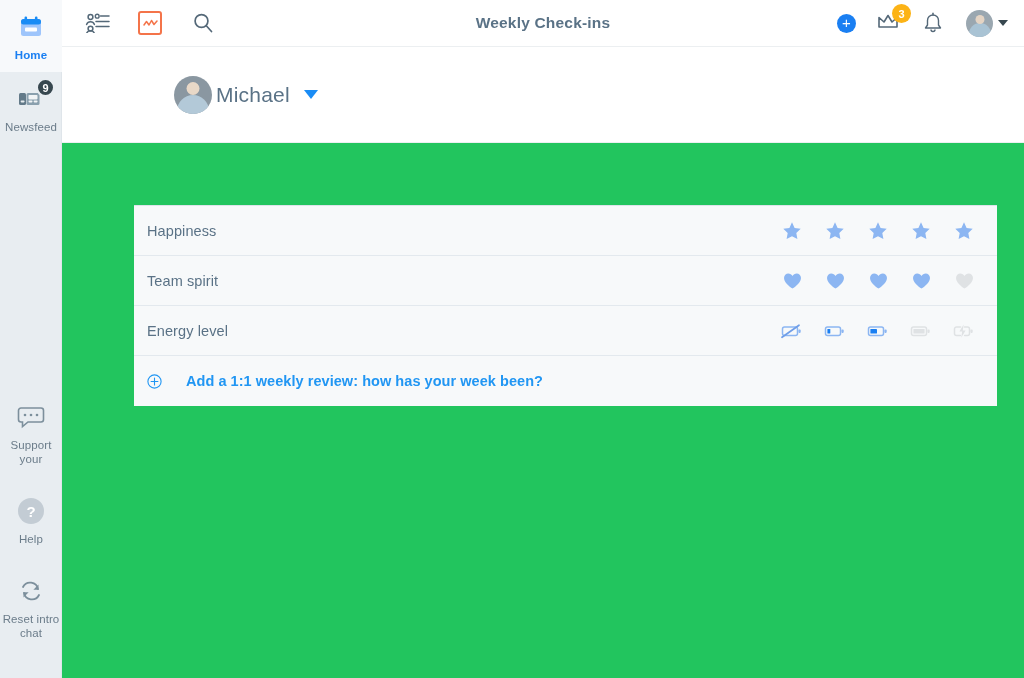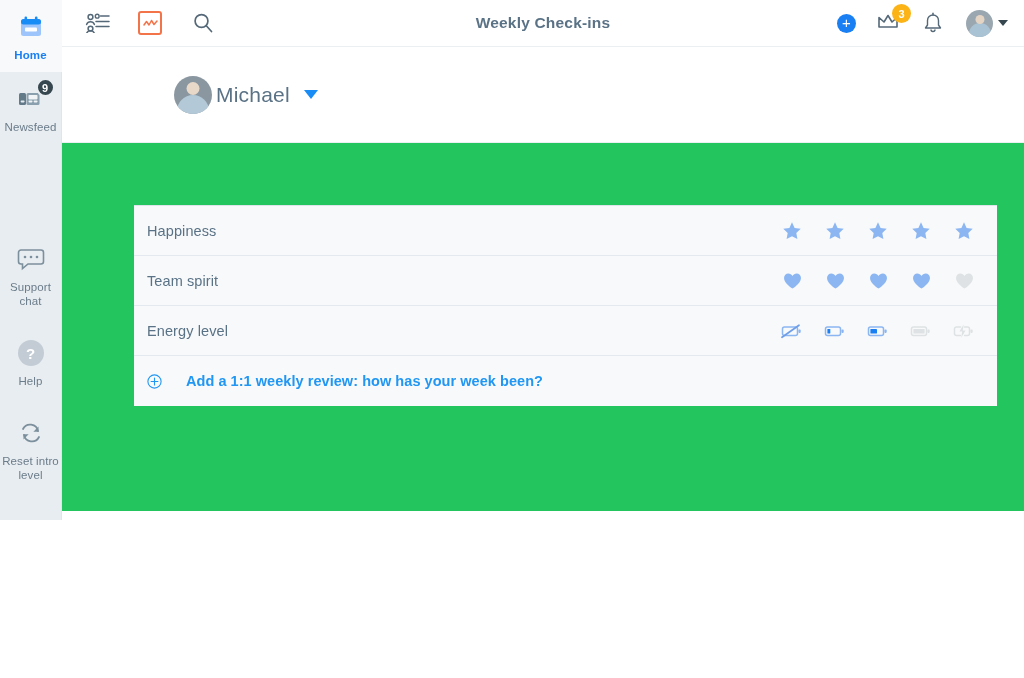--- a/index.html
+++ b/index.html
@@ -16,26 +16,26 @@
     position: relative;
     width: 1024px;
     height: 678px;
     display: flex;
     background: #ffffff;
   }
 
   
   .sidebar {
     width: 62px;
-    height: 520px;
+    height: 678px;
     background: #e8edf1;
     border-right: 1px solid #dfe5ea;
     display: flex;
     flex-direction: column;
-    align-items: center;
+    align-items: flex-start;
     flex: 0 0 62px;
     position: relative;
   }
 
   .sb-item {
     width: 62px;
     padding: 12px 2px 10px 2px;
     display: flex;
     flex-direction: column;
     align-items: center;
@@ -92,21 +92,21 @@
     background: #c3ccd4;
     color: #ffffff;
     font-size: 15px;
     font-weight: bold;
     display: flex; align-items: center; justify-content: center;
   }
 
   
   .main {
     flex: 1 1 auto;
-    height: 511px;
+    height: 678px;
     display: flex;
     flex-direction: column;
     background: #fcfdfd;
     position: relative;
     min-width: 0;
   }
 
   
   .topbar {
     height: 47px;
@@ -351,21 +351,21 @@
         <div class="sb-icon">
           <svg width="28" height="26" viewBox="0 0 28 26">
             <path d="M4 4 H24 A2.5 2.5 0 0 1 26.5 6.5 V15.5 A2.5 2.5 0 0 1 24 18 H11 L5.5 22.5 V18 H4 A2.5 2.5 0 0 1 1.5 15.5 V6.5 A2.5 2.5 0 0 1 4 4 Z" fill="none" stroke="#7c8f9c" stroke-width="1.6"></path>
             <circle cx="8" cy="11" r="1.3" fill="#7c8f9c"></circle>
             <circle cx="14" cy="11" r="1.3" fill="#7c8f9c"></circle>
             <circle cx="20" cy="11" r="1.3" fill="#7c8f9c"></circle>
           </svg>
         </div>
         <div class="sb-label">
           <span>Support</span><br>
-          <span>chat</span>
+          <span>your</span>
         </div>
       </div>
 
       <div class="sb-item">
         <div class="sb-icon">
           <div class="help-circle">?</div>
         </div>
         <div class="sb-label">Help</div>
       </div>
 
@@ -373,21 +373,21 @@
         <div class="sb-icon">
           <svg width="28" height="26" viewBox="0 0 28 26">
             <path d="M6 9 A8 8 0 0 1 21 11.2" fill="none" stroke="#7c8f9c" stroke-width="1.8" stroke-linecap="round"></path>
             <path d="M22 17 A8 8 0 0 1 7 14.8" fill="none" stroke="#7c8f9c" stroke-width="1.8" stroke-linecap="round"></path>
             <path d="M21.5 6.5 L21.5 11.7 L16.4 11.7 Z" fill="#7c8f9c"></path>
             <path d="M6.5 19.5 L6.5 14.3 L11.6 14.3 Z" fill="#7c8f9c"></path>
           </svg>
         </div>
         <div class="sb-label">
           <span>Reset intro</span><br>
-          <span>level</span>
+          <span>chat</span>
         </div>
       </div>
 
     </div>
   </div>
 
   <div class="main">
 
     <div class="topbar">
 

